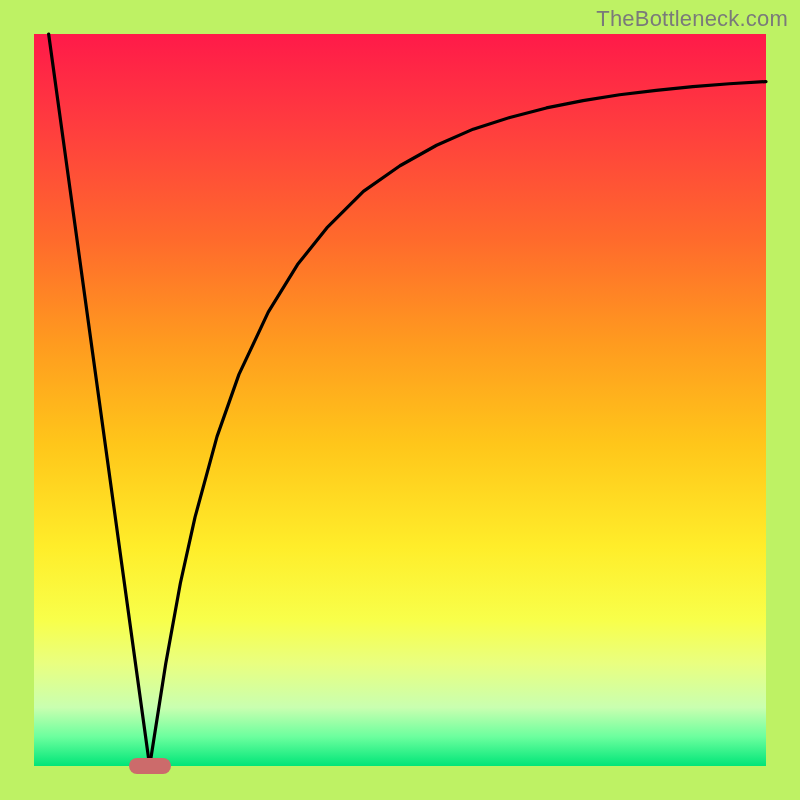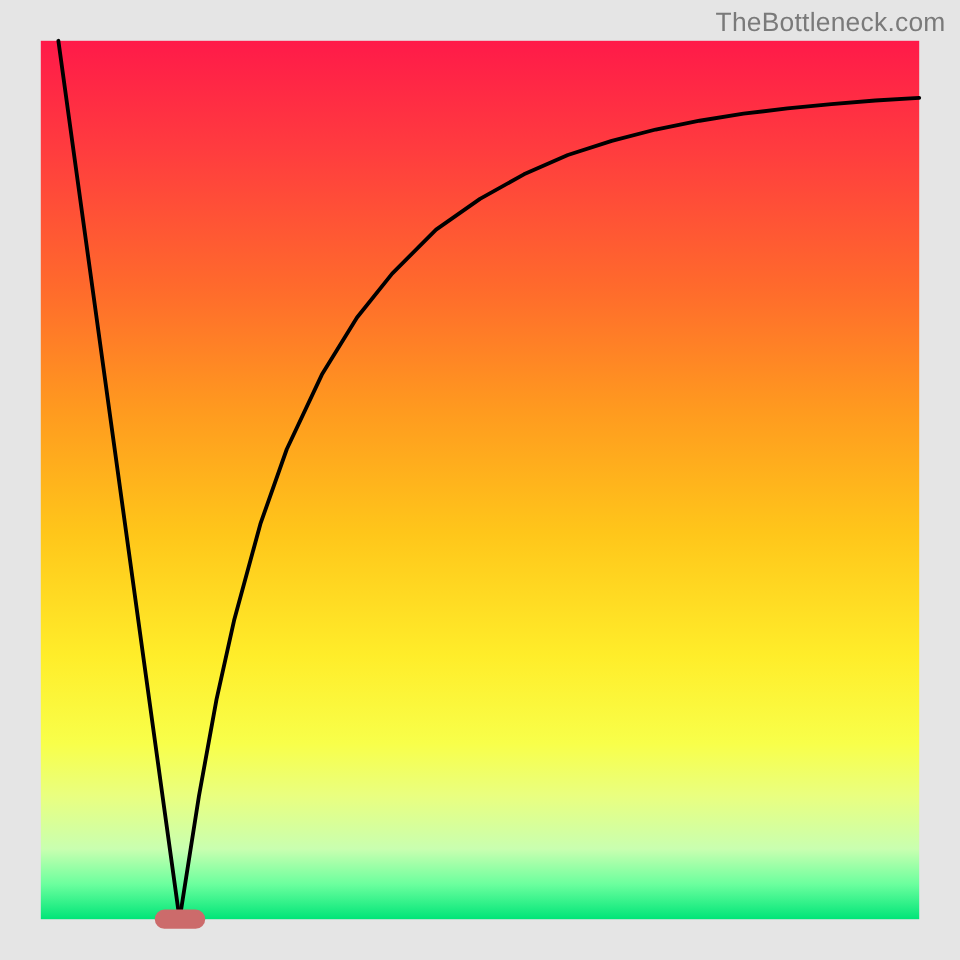--- a/index.html
+++ b/index.html
@@ -8,21 +8,21 @@
     width: 800px;
     height: 800px;
     overflow: hidden;
     background: #000;
     font-family: Arial, Helvetica, sans-serif;
   }
   .frame {
     position: relative;
     width: 800px;
     height: 800px;
-    background: #e5e5e5;
+    background: #bef264;
   }
   .plot-area {
     position: absolute;
     left: 34px;
     top: 34px;
     width: 732px;
     height: 732px;
     background: linear-gradient(
       to bottom,
       #ff1a49 0%,

